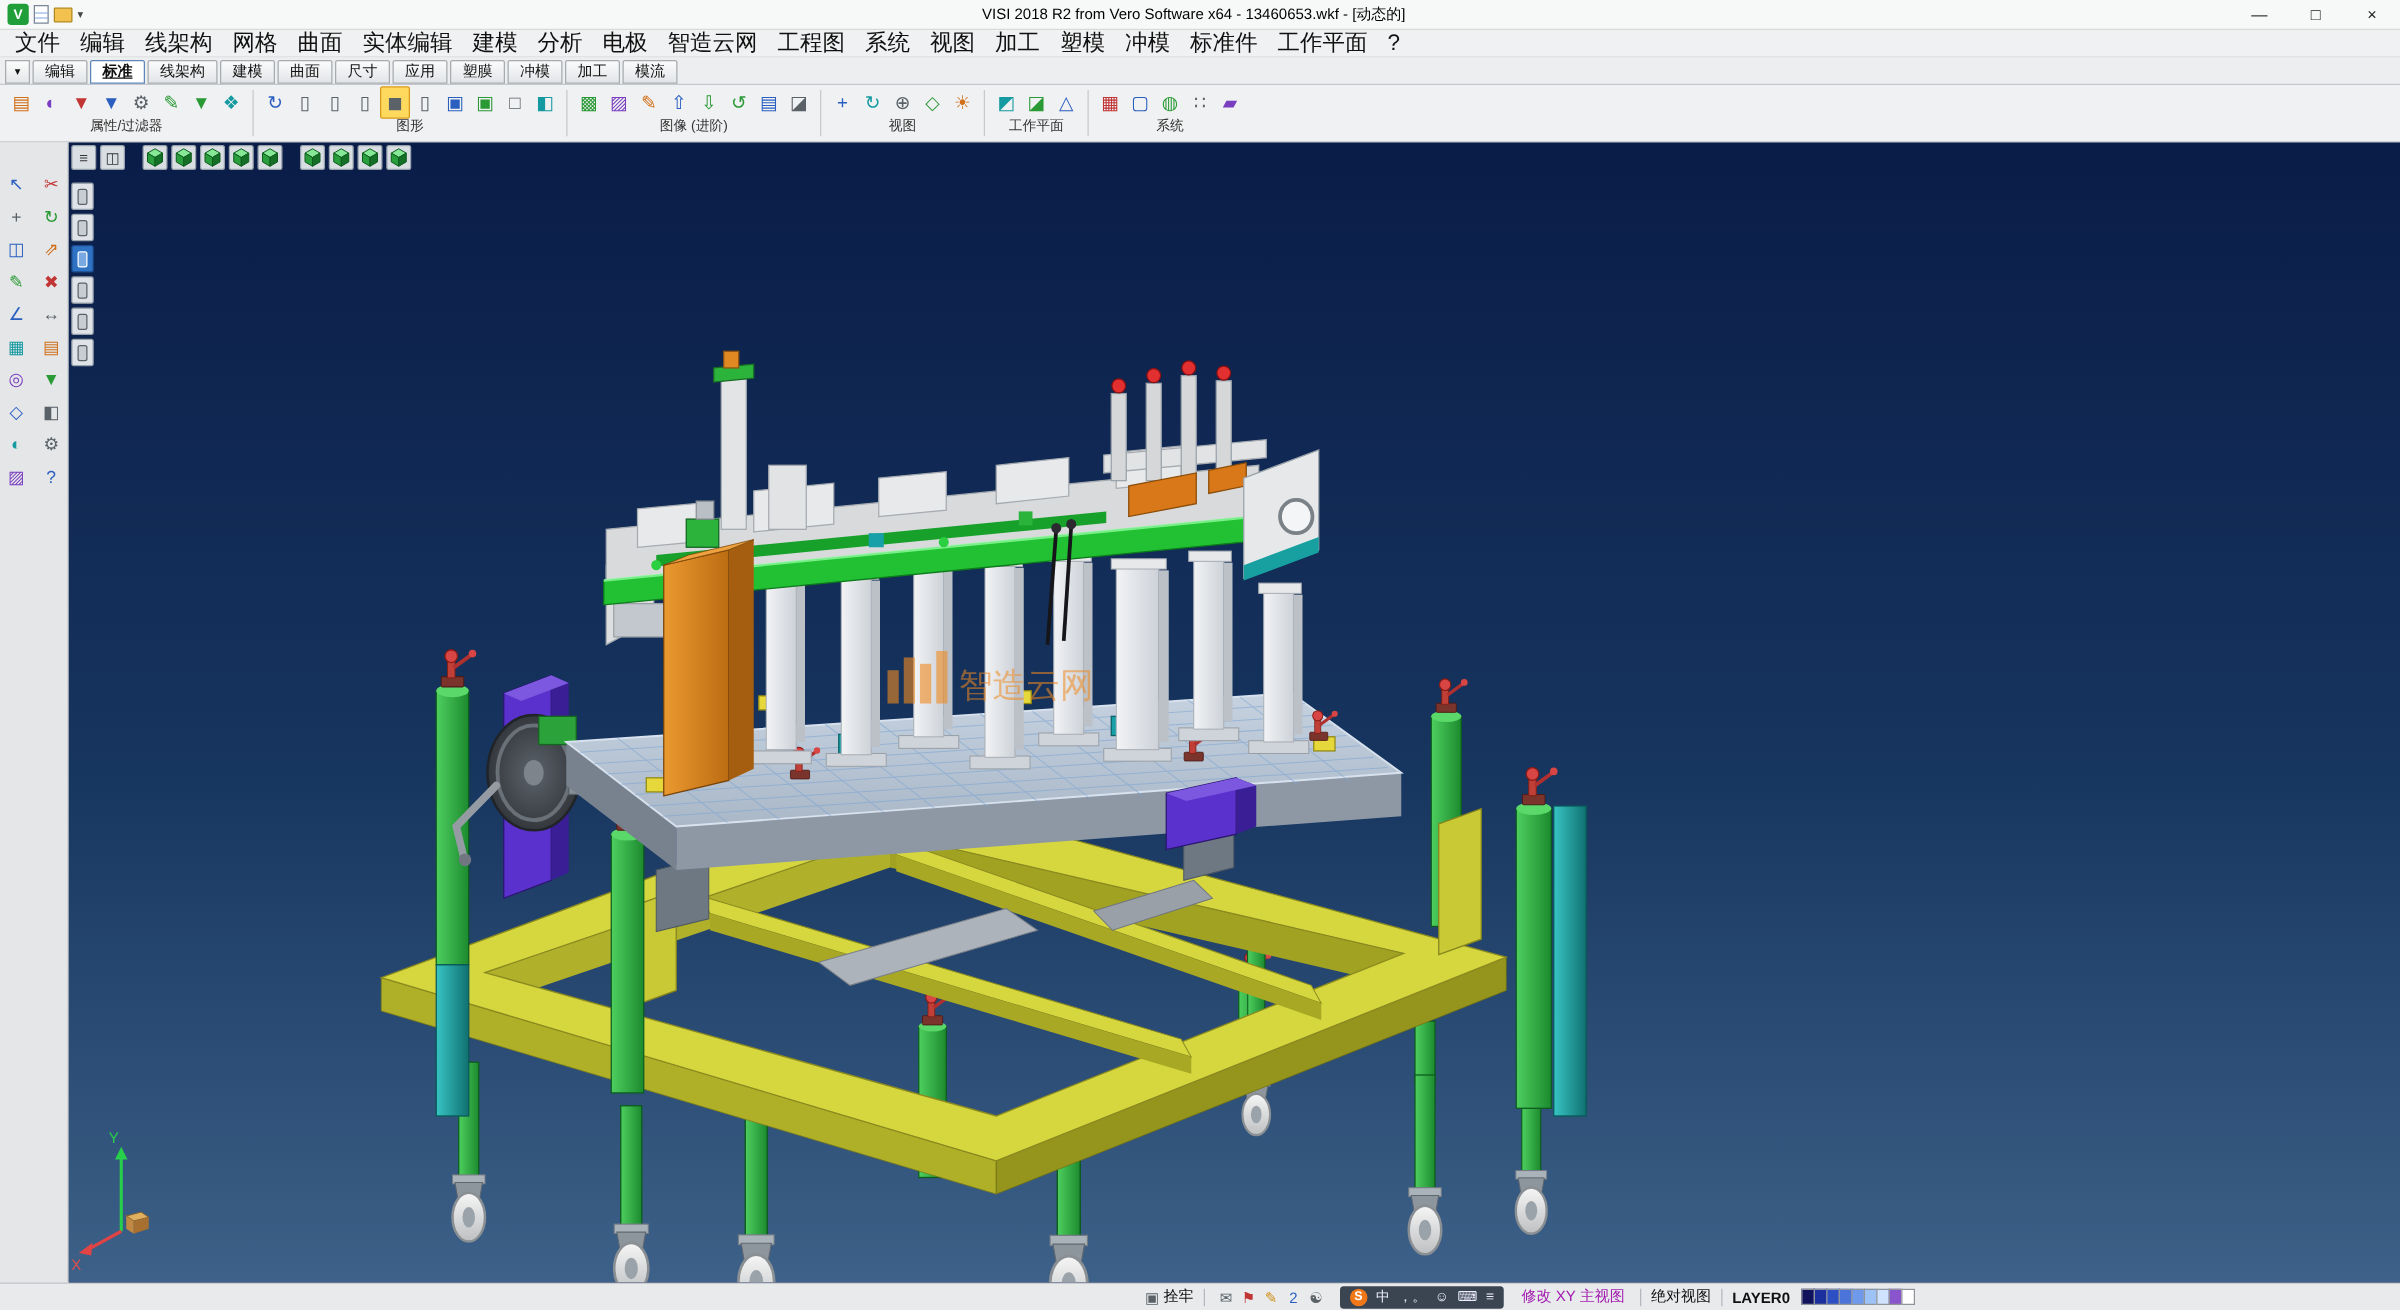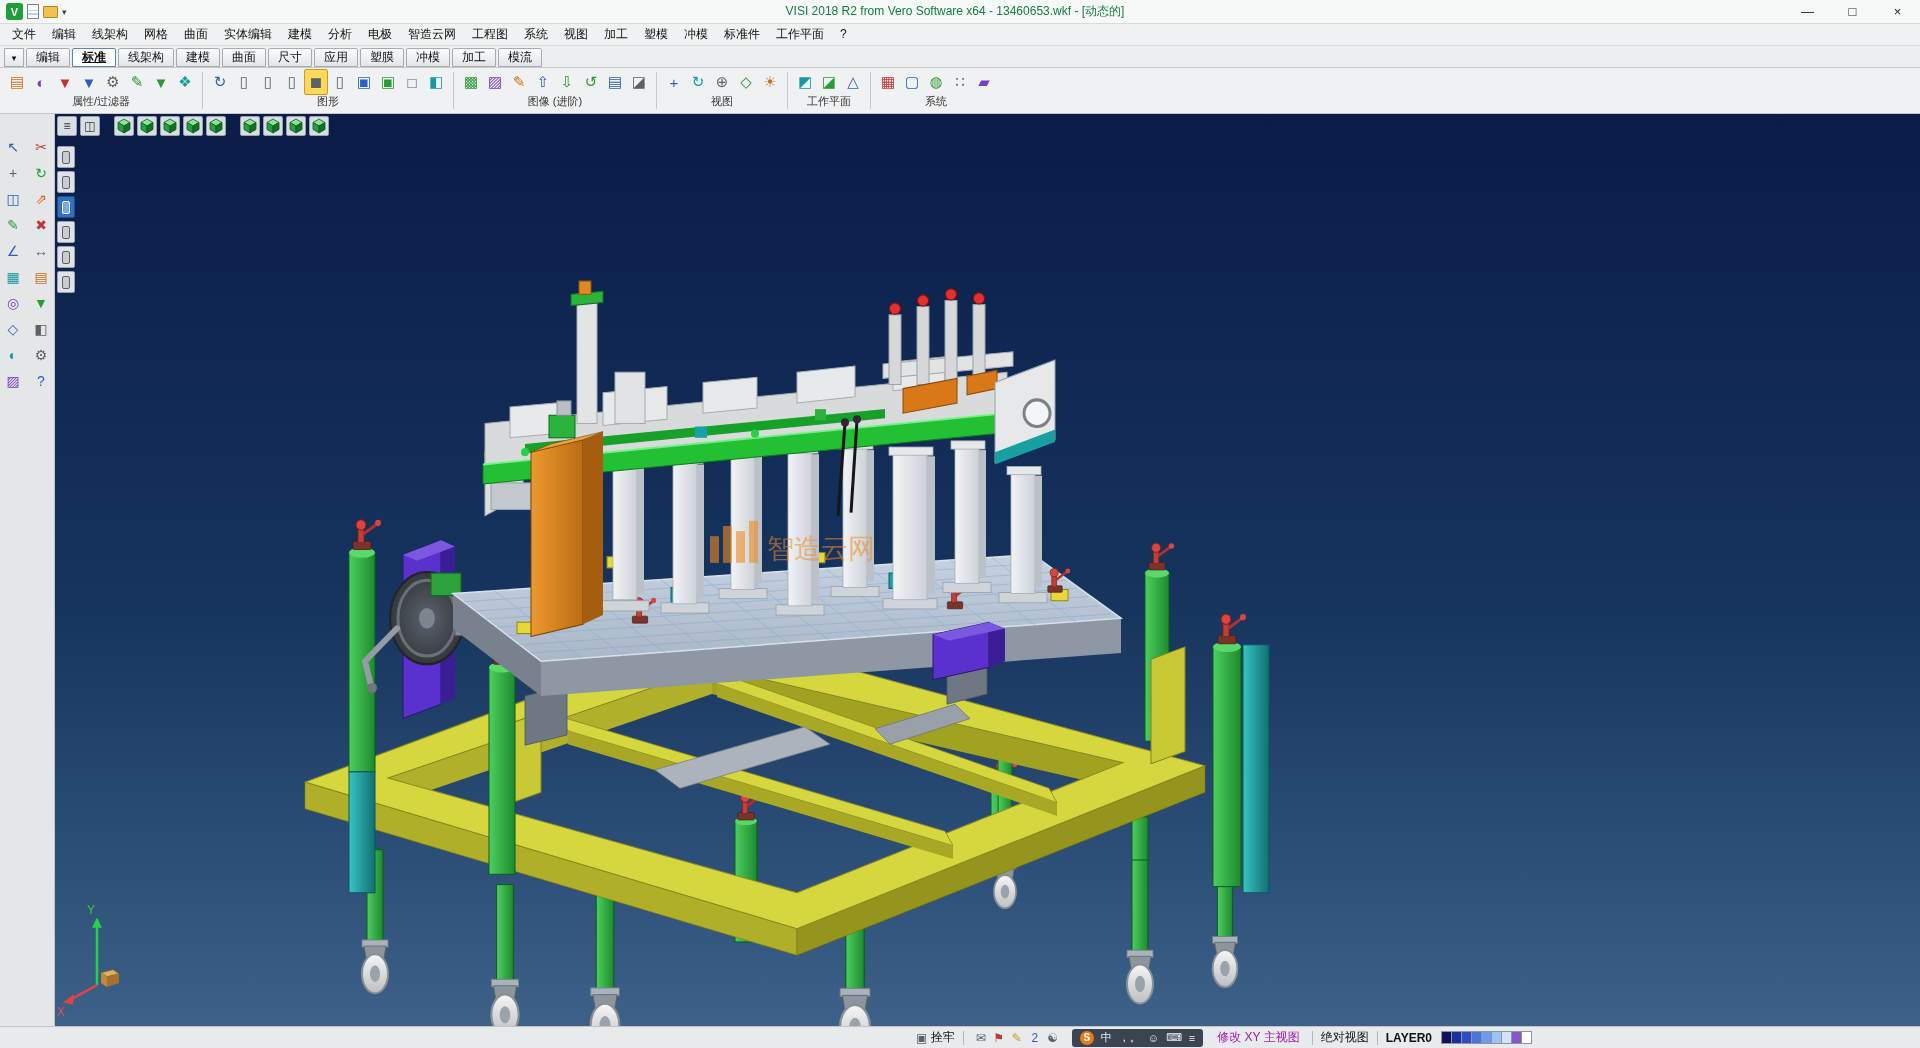--- a/index.html
+++ b/index.html
@@ -9,27 +9,27 @@
 
   
   .titlebar { height:24px; background:#f7f8f8; border-bottom:1px solid #d8dadc; display:flex; align-items:center; }
   .tb-left { display:flex; align-items:center; gap:4px; padding-left:6px; width:130px; }
   .applogo { width:17px; height:17px; background:#1f9e3a; color:#fff; font-weight:bold; font-size:11px;
     display:flex; align-items:center; justify-content:center; border-radius:3px; }
   .doc-icon { width:12px; height:15px; border:1px solid #7a8699;
     background:linear-gradient(#fff 35%, #bcd2ee 35%, #bcd2ee 50%, #fff 50%, #fff 65%, #bcd2ee 65%, #bcd2ee 80%, #fff 80%); }
   .folder-icon { width:15px; height:12px; background:#f2c14e; border:1px solid #b08a20; border-radius:1px; }
   .tb-caret { font-size:9px; color:#444; }
-  .tb-title { flex:1; text-align:center; font-size:12px; color:#15803d; }
+  .tb-title { flex:1; text-align:center; font-size:12px; color:#000000; }
   .tb-controls { display:flex; width:140px; justify-content:flex-end; height:100%; }
   .wbtn { width:45px; height:100%; display:flex; align-items:center; justify-content:center; font-size:13px; color:#222; }
 
   
   .menubar { height:22px; background:#f0f1f2; border-bottom:1px solid #dcdee0; display:flex; align-items:center; padding-left:4px; }
-  .menu-item { padding:0 8px; line-height:21px; font-size:12px; white-space:nowrap; }
+  .menu-item { padding:0 8px; line-height:21px; font-size:18px; white-space:nowrap; }
 
   
   .tabbar { height:22px; background:#eceef0; border-bottom:1px solid #c4c8cc; display:flex; align-items:flex-end; padding-left:4px; gap:2px; }
   .tab-caret { width:20px; height:19px; border:1px solid #a8acb0; background:linear-gradient(#fcfcfc,#e4e6e8);
     font-size:9px; display:flex; align-items:center; justify-content:center; }
   .tab { height:19px; padding:0 9px; line-height:17px; border:1px solid #a8acb0; background:linear-gradient(#fbfbfc,#e2e5e8);
     font-size:12px; border-radius:2px 2px 0 0; white-space:nowrap; }
   .tab.active { background:#fff; border-color:#5e86b8; font-weight:bold;text-decoration:underline; }
 
   

